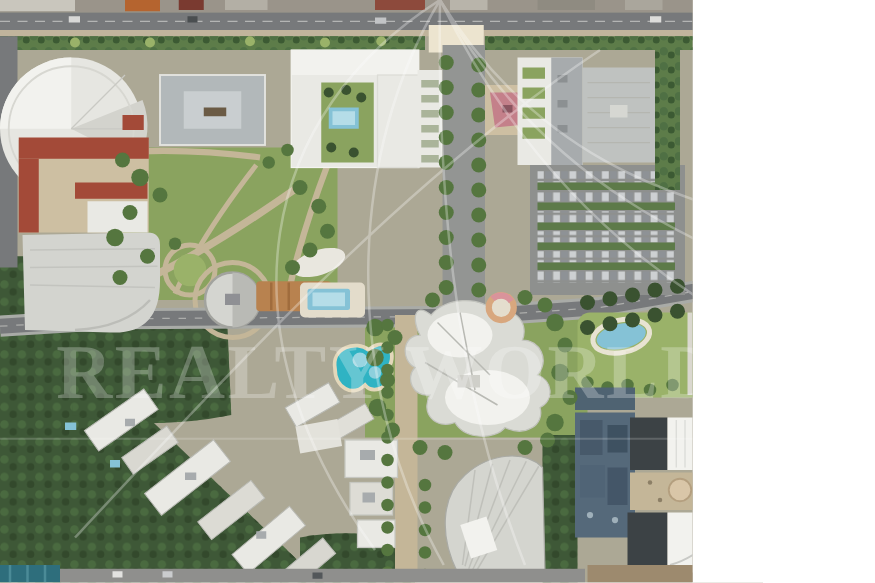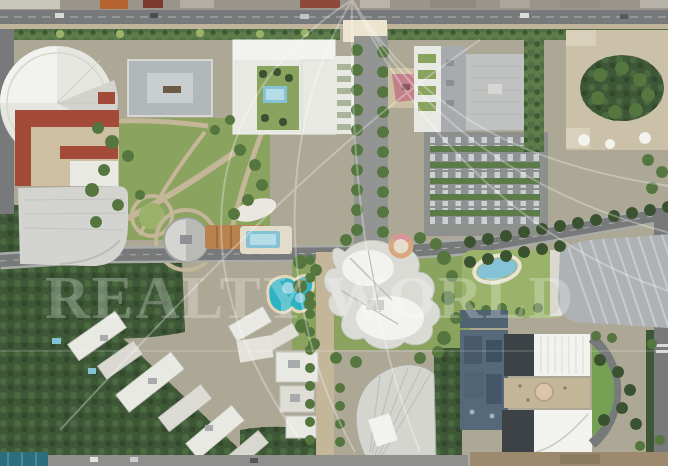--- a/index.html
+++ b/index.html
@@ -1,17 +1,17 @@
 <!DOCTYPE html>
 <html style="--c-ground: #aca895; --c-park: #8aa35f; --c-lawn: #9ab269; --c-forest: #3e5837; --c-tree: #55763f; --c-tree_dark: #3a5230; --c-road: #77797b; --c-road_light: #939593; --c-path_tan: #c4b698; --c-sidewalk: #c0b49c; --c-plaza: #ece4cf; --c-building_white: #e9e9e4; --c-building_light: #f2f2ee; --c-building_gray: #bfc2c0; --c-roof_gray: #a7abad; --c-roof_dark: #3c4245; --c-red_roof: #a34a38; --c-pink_roof: #c4808a; --c-courtyard_tan: #cdbfa2; --c-pool: #85c2d6; --c-pool_light: #b5dde8; --c-lagoon: #2fb3c3; --c-teal_roof: #2e6e7c; --c-orange: #b8824f; --c-tan_building: #cbc0a8; --c-glass: #55697a; --c-watermark: #ffffff;"><head>
 <meta charset="utf-8">
 <style>
   html,body{margin:0;padding:0;background:#ffffff;}
   body{font-family:"Liberation Sans",sans-serif;}
-  .stage{position:relative;width:668px;height:466px;overflow:hidden;background:var(--c-ground,#aca895);}
+  .stage{position:relative;width:554px;height:466px;overflow:hidden;background:var(--c-ground,#aca895);}
   svg{display:block;}
   
   .f-ground{fill:var(--c-ground)} .f-park{fill:var(--c-park)} .f-lawn{fill:var(--c-lawn)}
   .f-forest{fill:var(--c-forest)} .f-tree{fill:var(--c-tree)} .f-treedark{fill:var(--c-tree_dark)}
   .f-road{fill:var(--c-road)} .f-roadlight{fill:var(--c-road_light)} .f-path{fill:var(--c-path_tan)}
   .f-sidewalk{fill:var(--c-sidewalk)} .f-plaza{fill:var(--c-plaza)}
   .f-bw{fill:var(--c-building_white)} .f-bl{fill:var(--c-building_light)} .f-bgray{fill:var(--c-building_gray)}
   .f-roofgray{fill:var(--c-roof_gray)} .f-roofdark{fill:var(--c-roof_dark)}
   .f-red{fill:var(--c-red_roof)} .f-pink{fill:var(--c-pink_roof)} .f-ctan{fill:var(--c-courtyard_tan)}
   .f-pool{fill:var(--c-pool)} .f-poollight{fill:var(--c-pool_light)} .f-lagoon{fill:var(--c-lagoon)}

